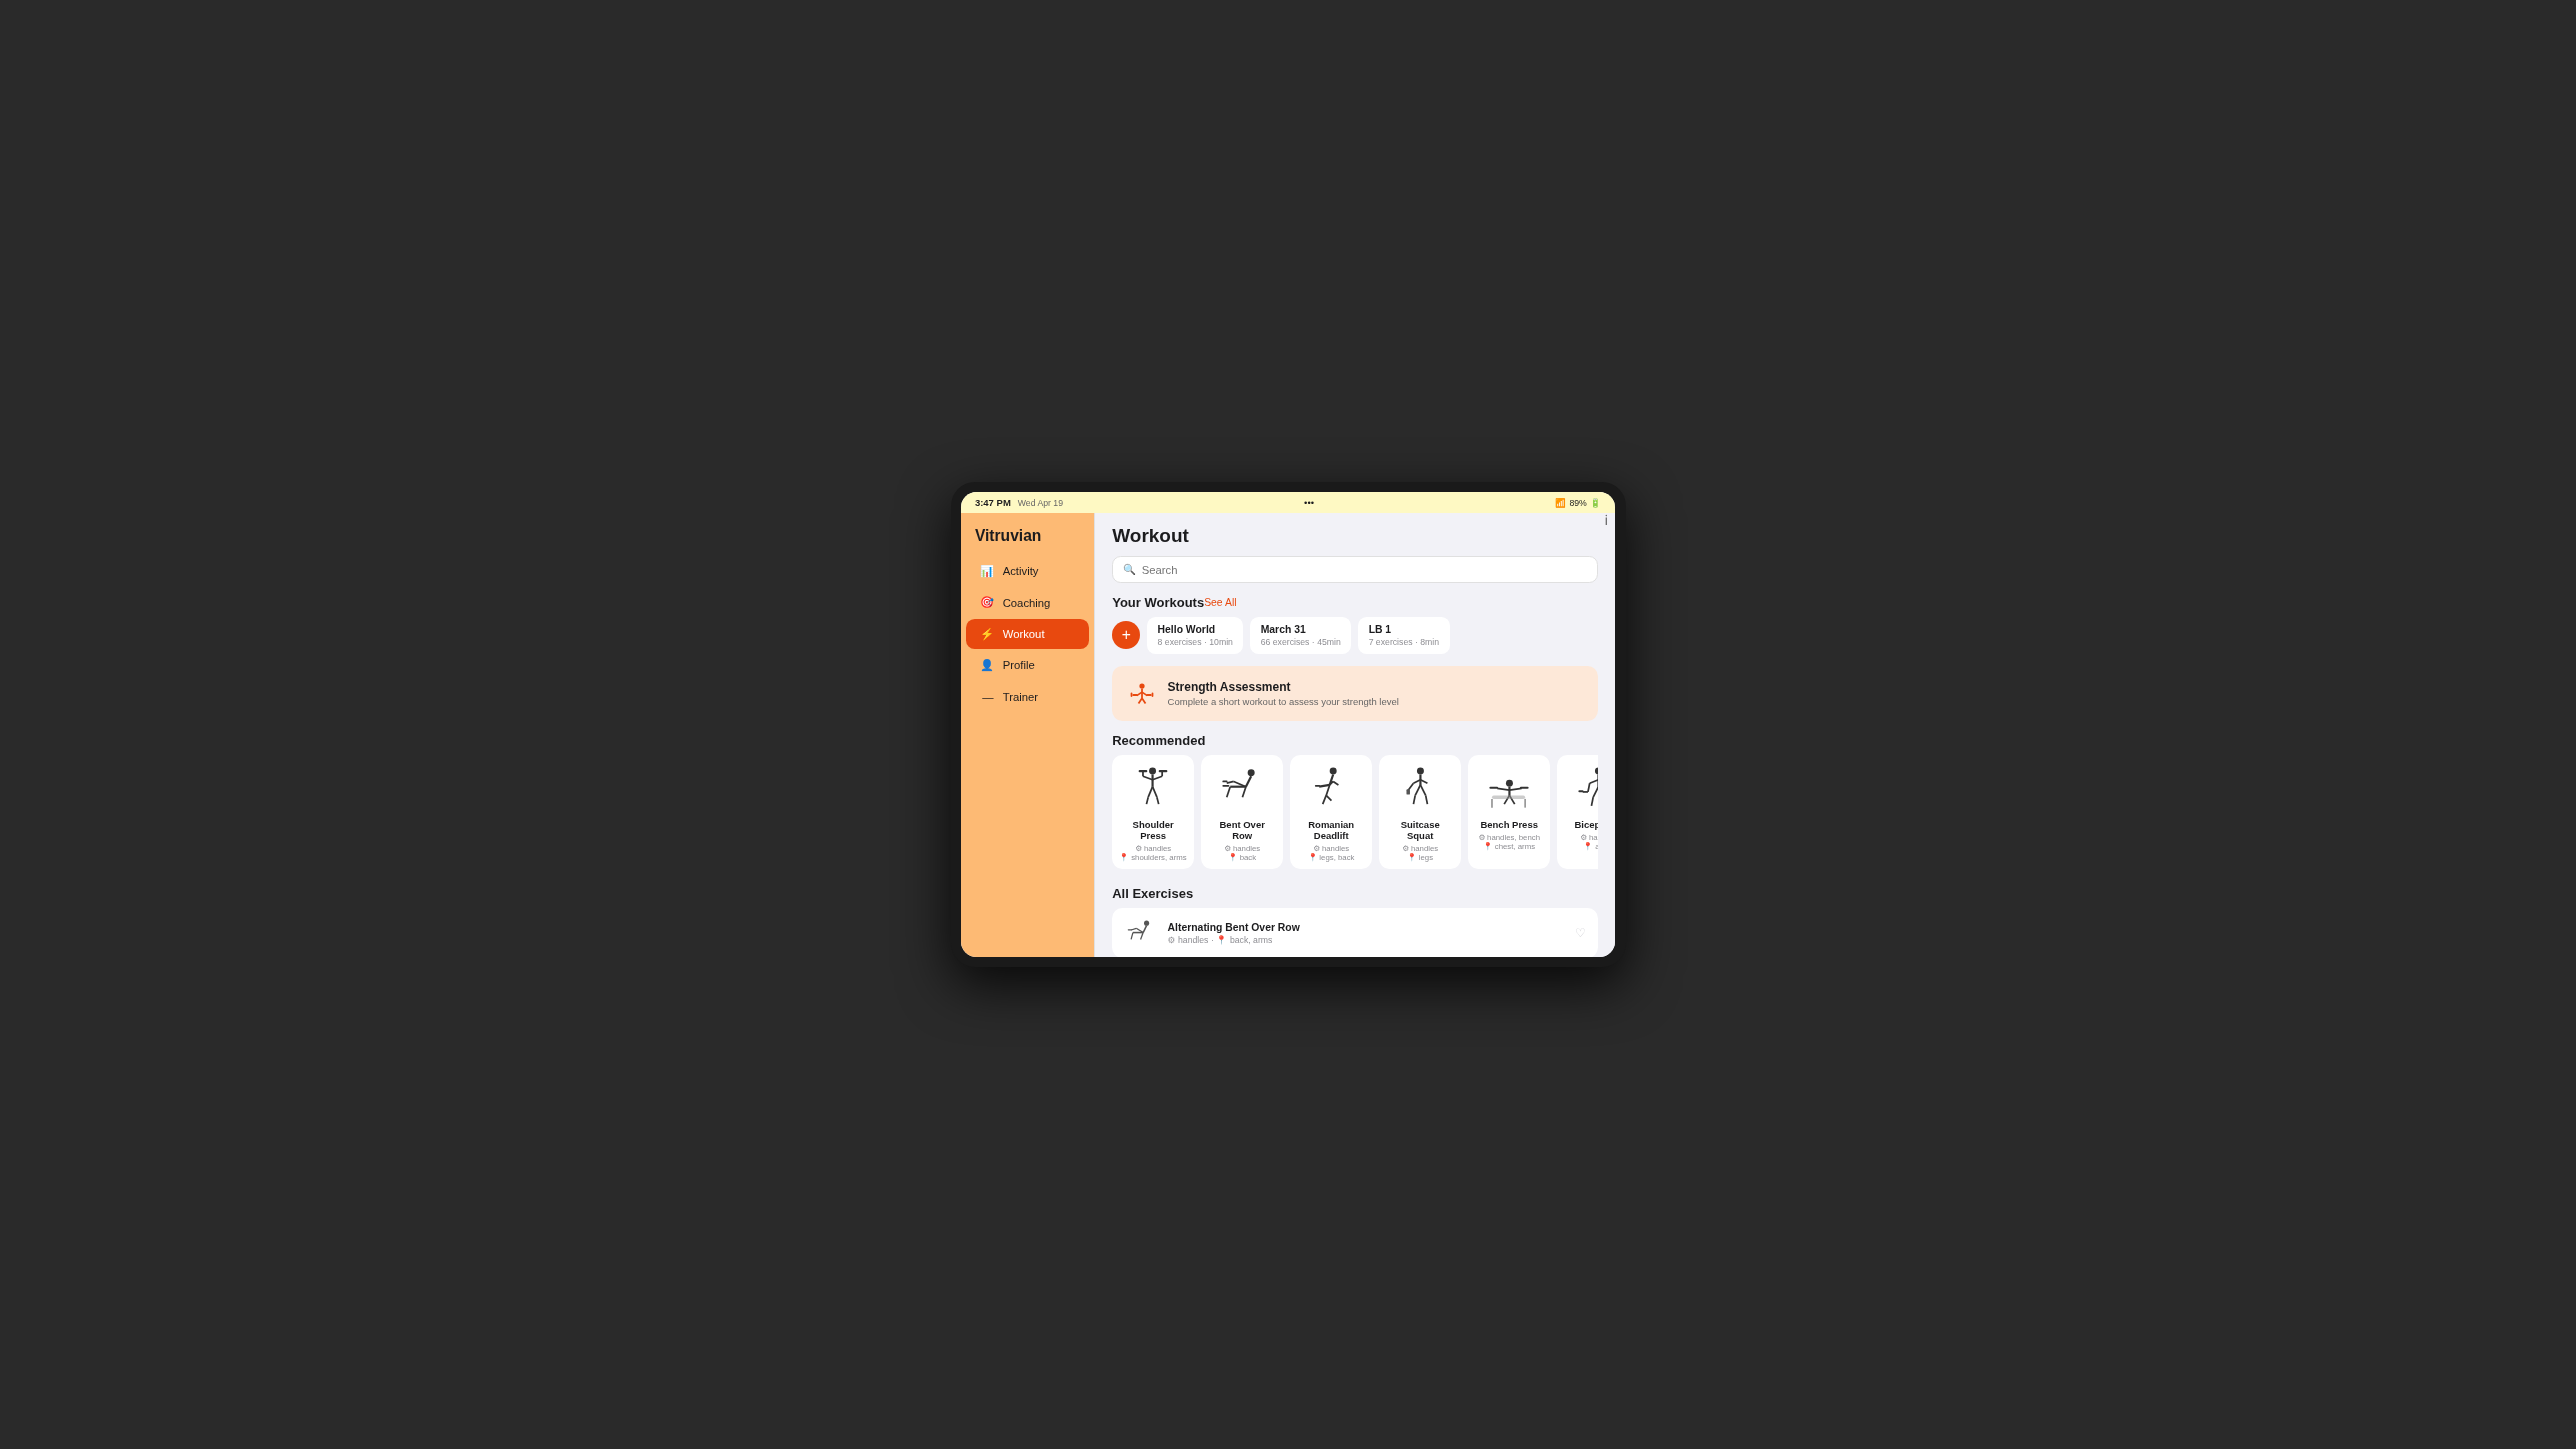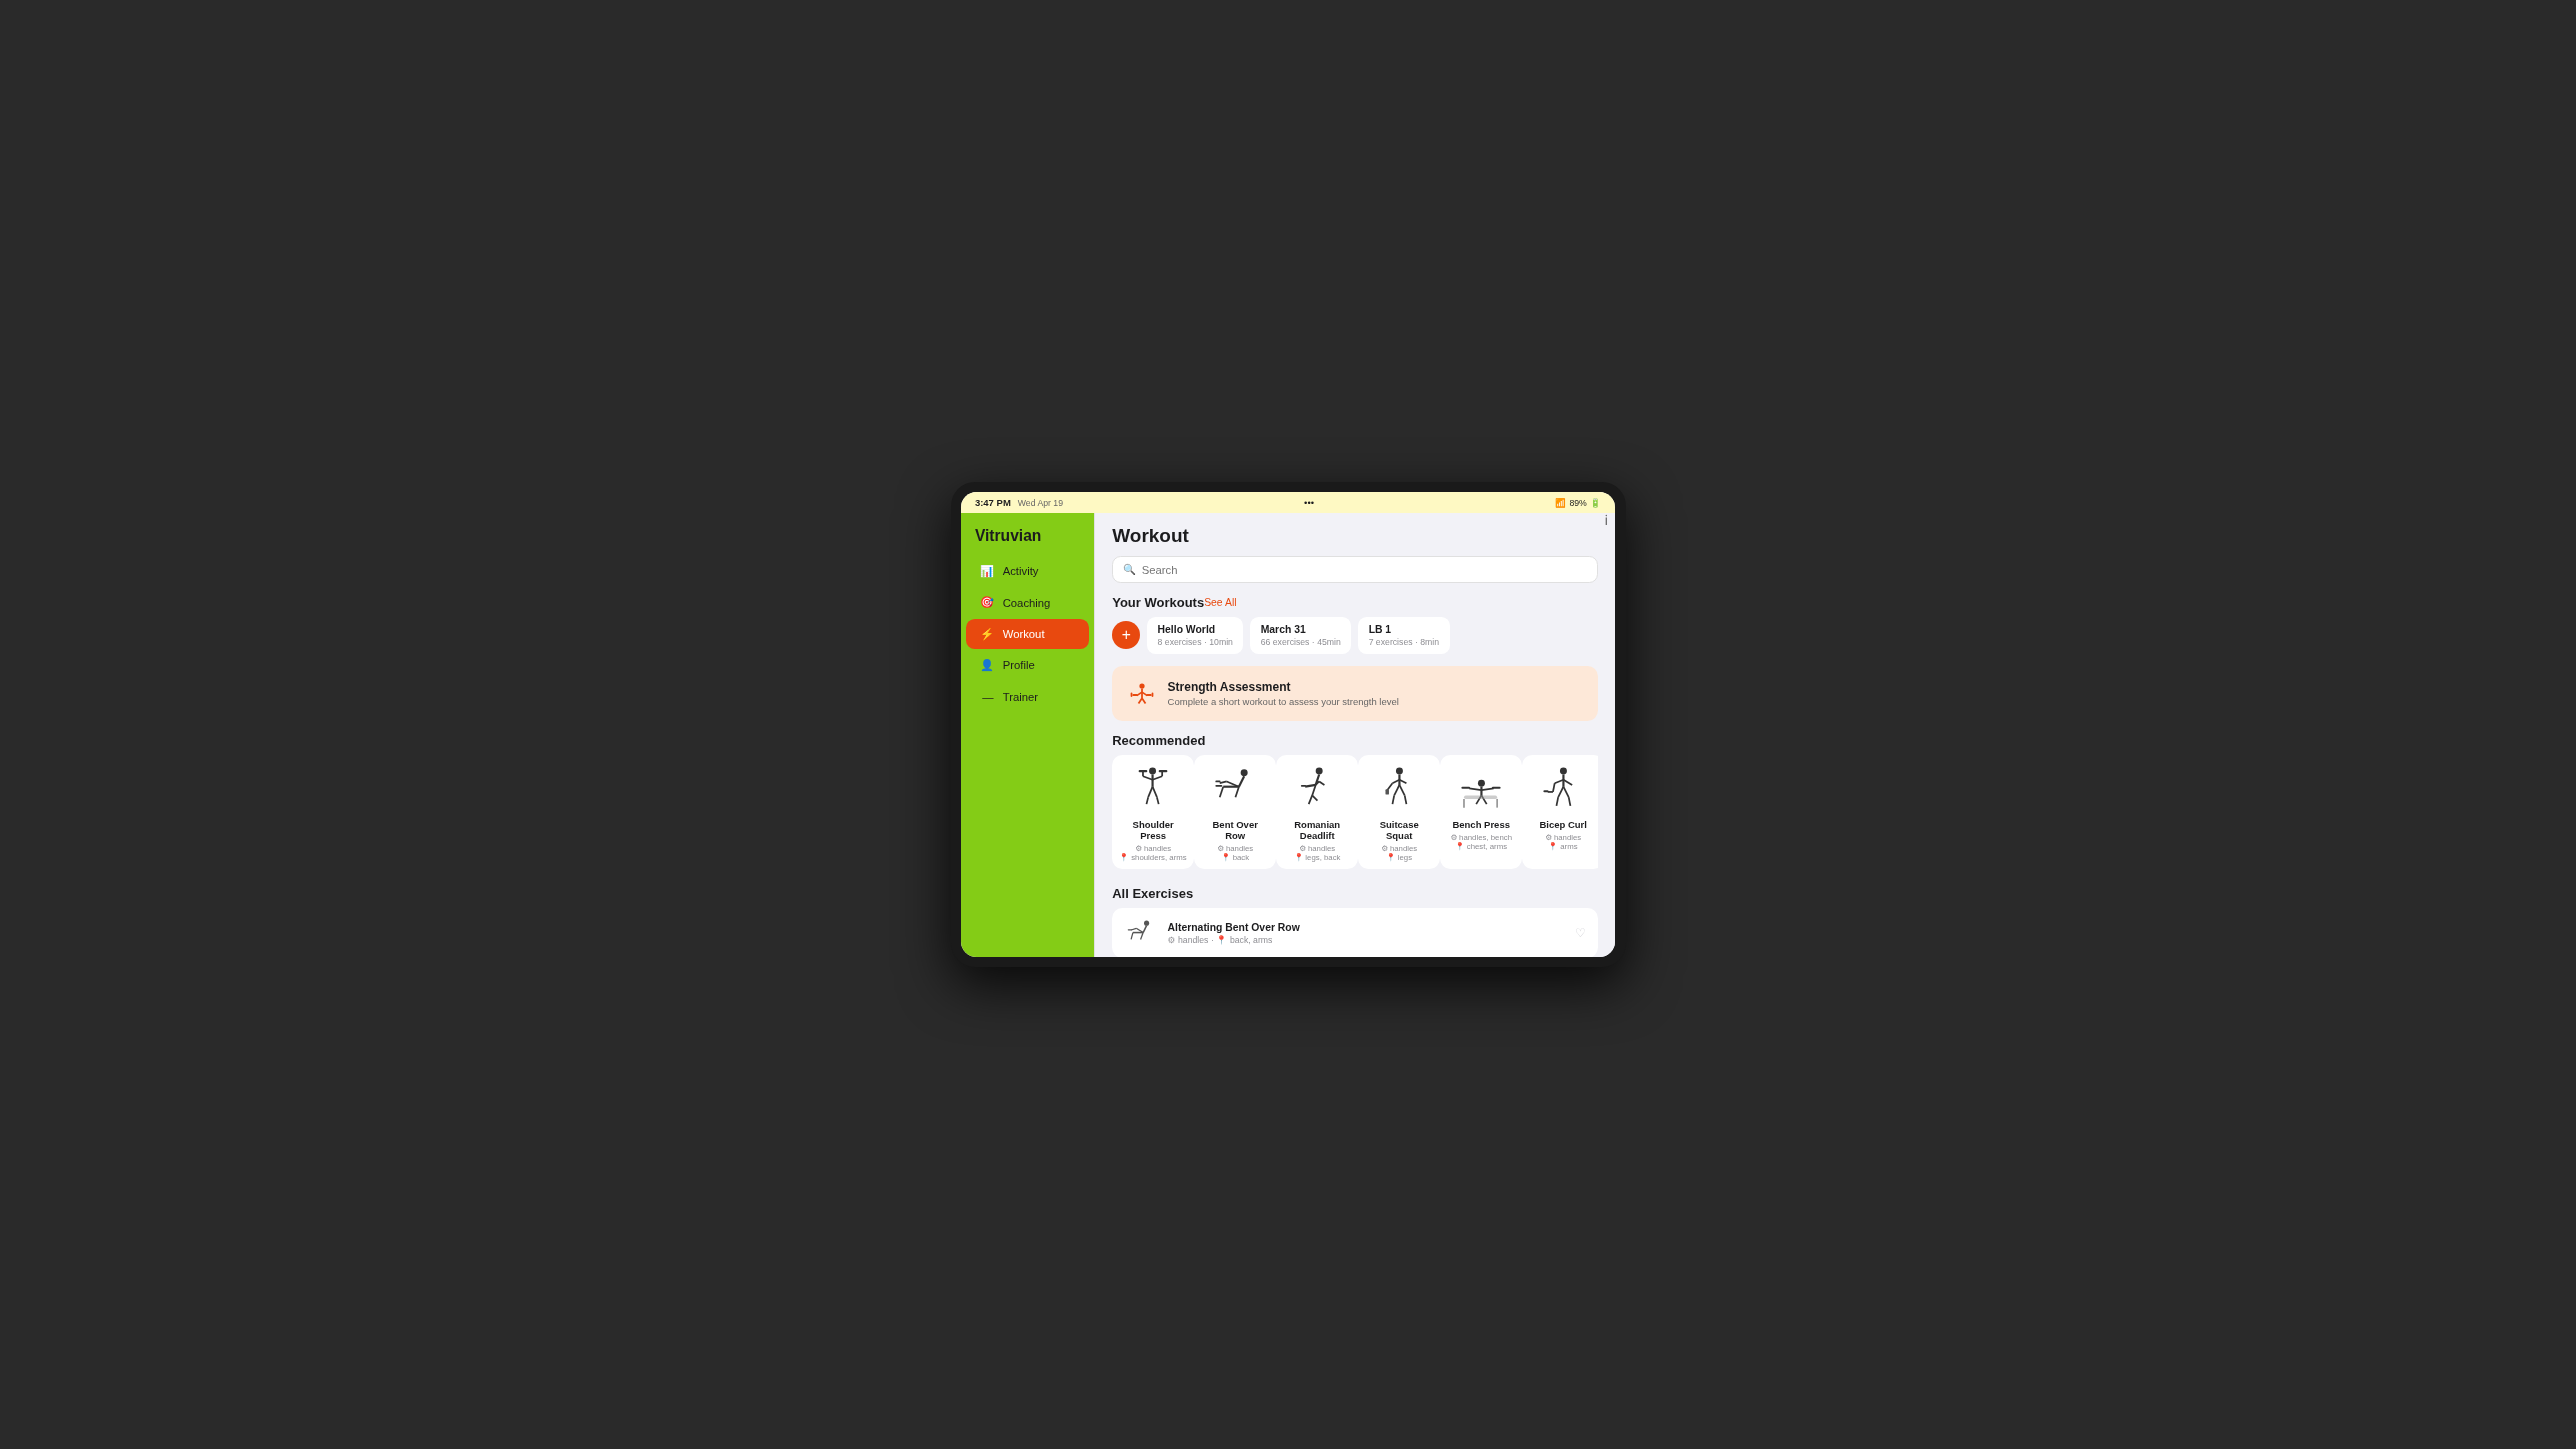--- a/index.html
+++ b/index.html
@@ -43,21 +43,21 @@
     .status-bar .date { font-size: 8.7px; color: #666; }
     .status-bar .indicators { display: flex; align-items: center; gap: 3.5px; font-size: 8.7px; }
     .app-content {
       display: flex;
       flex: 1;
       overflow: hidden;
     }
     
     .sidebar {
       width: 134px;
-      background: #84cc16;
+      background: #fdba74;
       padding: 10.4px 0;
       display: flex;
       flex-direction: column;
       border-right: 0.9px solid #e0e0e0;
     }
     .sidebar-logo {
       padding: 3.5px 14px 10.4px;
       font-size: 15.6px;
       font-weight: 700;
       color: #1c1c1e;
@@ -198,20 +198,21 @@
       color: #1c1c1e;
     }
     .strength-banner .banner-text .banner-subtitle {
       font-size: 9.5px;
       color: #666;
       margin-top: 1.7px;
     }
     
     .recommended-row {
       display: flex;
+      gap: 7px;
       overflow-x: auto;
       padding-bottom: 3.5px;
       margin-bottom: 14px;
     }
     .recommended-row::-webkit-scrollbar { display: none; }
     .exercise-card {
       background: white;
       border-radius: 10.4px;
       padding: 7px;
       min-width: 82px;

